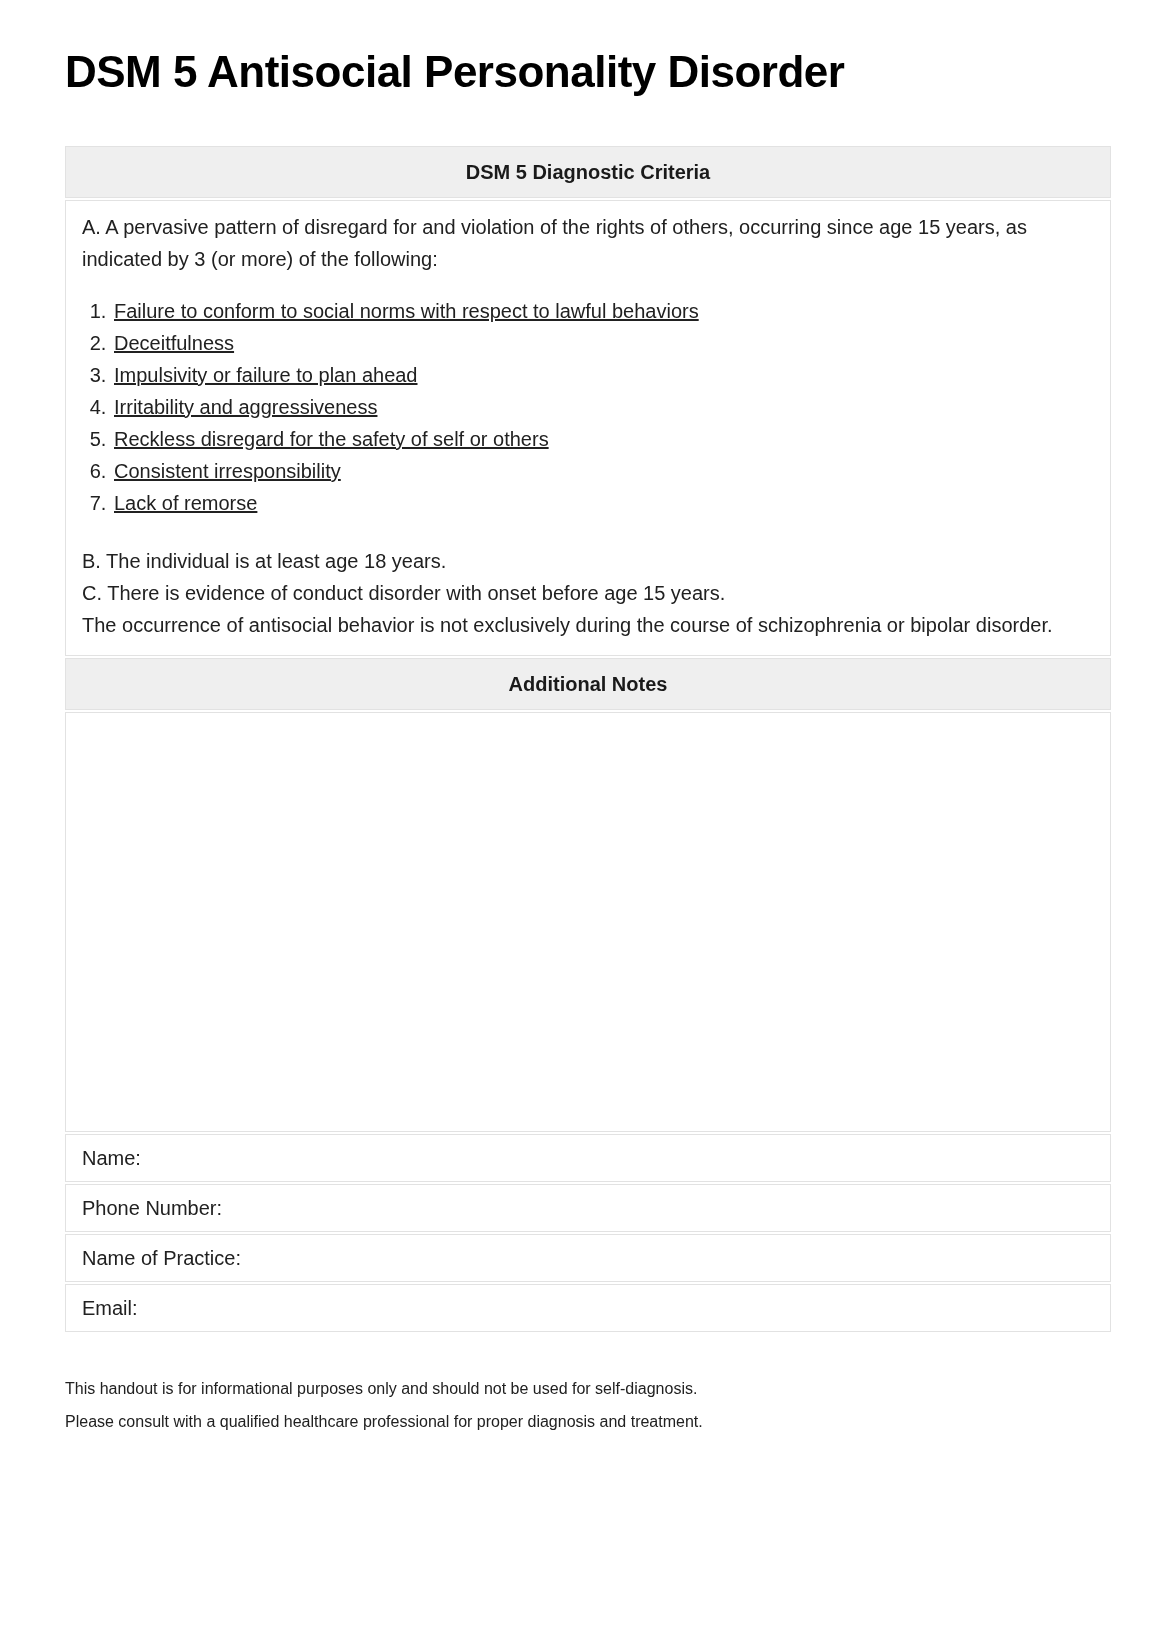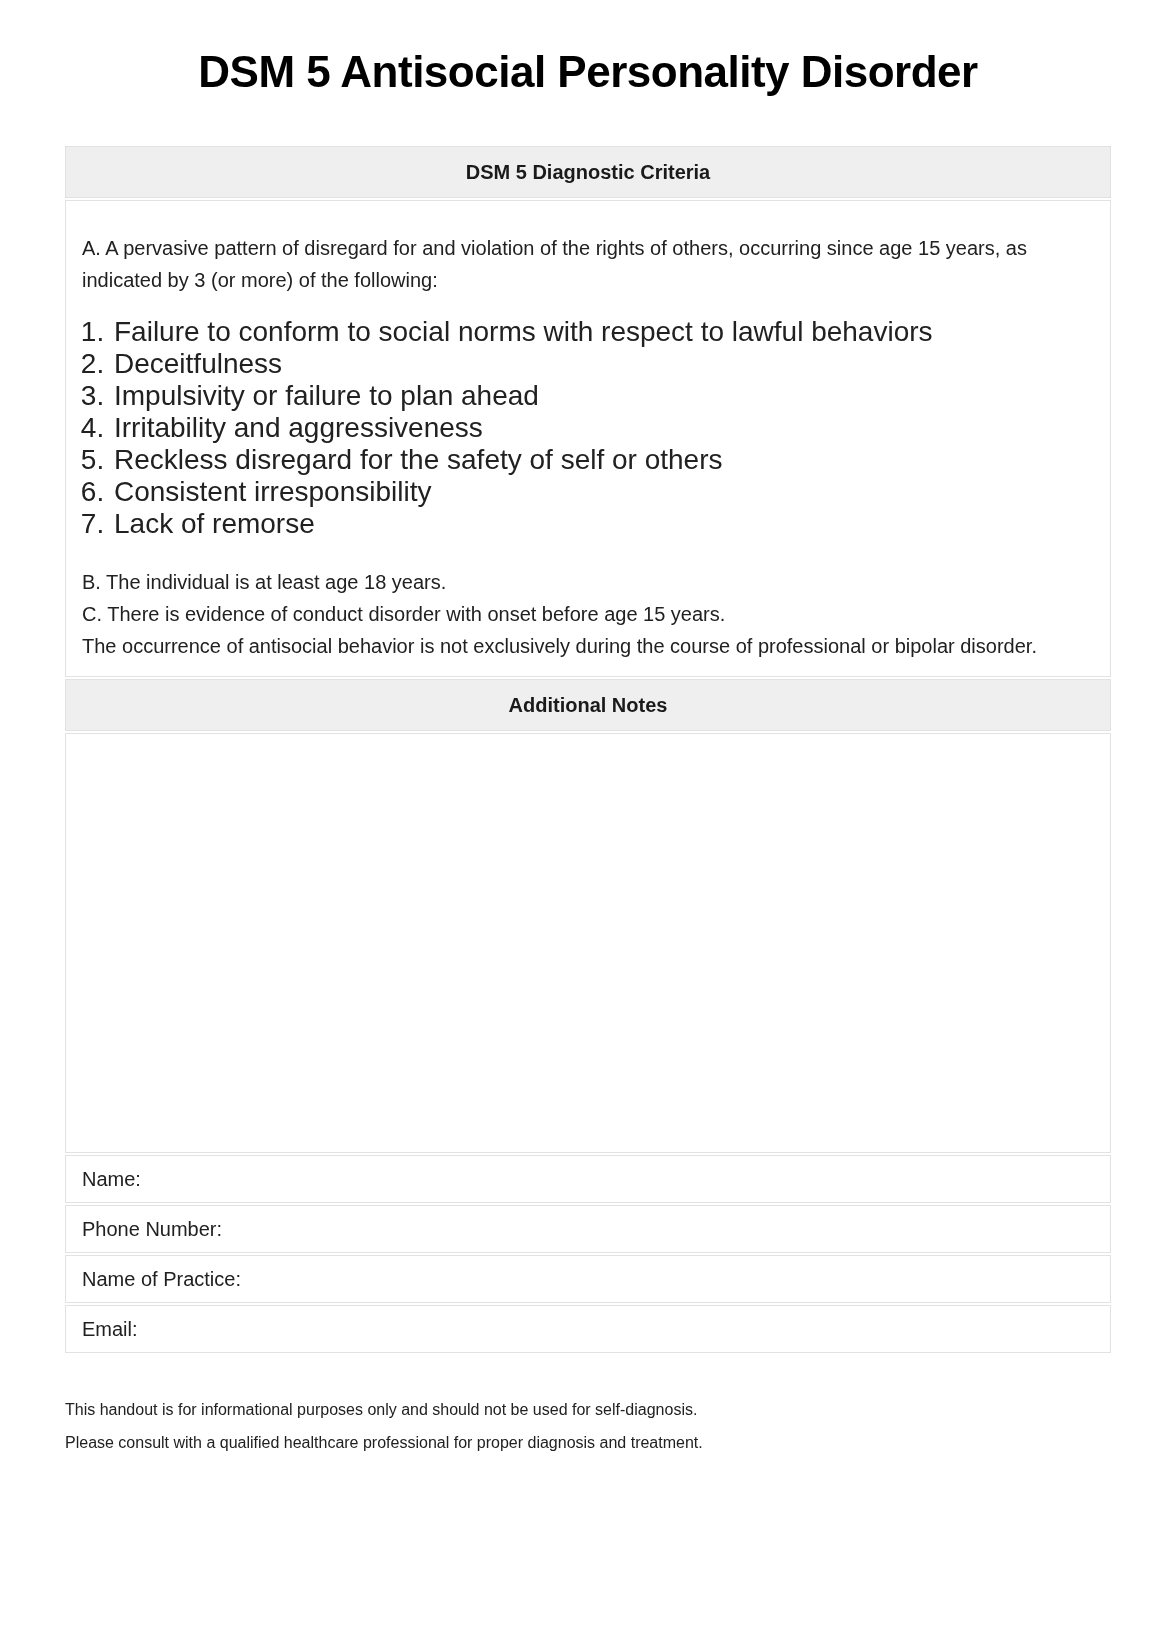--- a/index.html
+++ b/index.html
@@ -15,21 +15,20 @@
     color: #212121;
   }
   .page {
     padding: 46px 65px 0 65px;
   }
   .page-title {
     margin: 0 0 48px 0;
     font-size: 44px;
     line-height: 52px;
     font-weight: bold;
-    text-align: center;
     color: #000000;
     letter-spacing: -0.5px;
   }
   .panel { margin: 0; }
   .section-header {
     background: var(--header-bg, #efefef);
     border: 1px solid var(--border-color, #e2e2e2);
     padding: 12px 16px;
     font-size: 20px;
     line-height: 26px;
@@ -37,31 +36,32 @@
     color: #1a1a1a;
     text-align: center;
   }
   .section-body {
     border: 1px solid var(--border-color, #e6e6e6);
     margin-top: 2px;
     margin-bottom: 2px;
     background: #ffffff;
   }
   .criteria-body {
-    padding: 31px 16px 14px 16px;
+    padding: 10px 16px 14px 16px;
     font-size: 20px;
     line-height: 32px;
   }
   .criteria-body p { margin: 0; }
   .criteria-body .intro { margin-bottom: 20px; }
   .criteria-list {
     margin: 20px 0 26px 0;
     padding-left: 30px;
-    font-size: 28px;
+    font-size: 20px;
     line-height: 32px;
+    text-decoration: underline;
   }
   .criteria-list li { padding-left: 2px; }
   .notes-area {
     height: 420px;
   }
   .field-row {
     border: 1px solid var(--border-color, #e6e6e6);
     margin-top: 2px;
     background: #ffffff;
     padding: 11px 16px;
@@ -97,21 +97,21 @@
         <li>Failure to conform to social norms with respect to lawful behaviors</li>
         <li>Deceitfulness</li>
         <li>Impulsivity or failure to plan ahead</li>
         <li>Irritability and aggressiveness</li>
         <li>Reckless disregard for the safety of self or others</li>
         <li>Consistent irresponsibility</li>
         <li>Lack of remorse</li>
       </ol>
       <p>B. The individual is at least age 18 years.</p>
       <p>C. There is evidence of conduct disorder with onset before age 15 years.</p>
-      <p>The occurrence of antisocial behavior is not exclusively during the course of professional or bipolar disorder.</p>
+      <p>The occurrence of antisocial behavior is not exclusively during the course of schizophrenia or bipolar disorder.</p>
     </div>
   </section>
 
   <section class="panel">
     <div class="section-header">
       <span>Additional Notes</span>
     </div>
     <div class="section-body notes-area"></div>
   </section>
 

